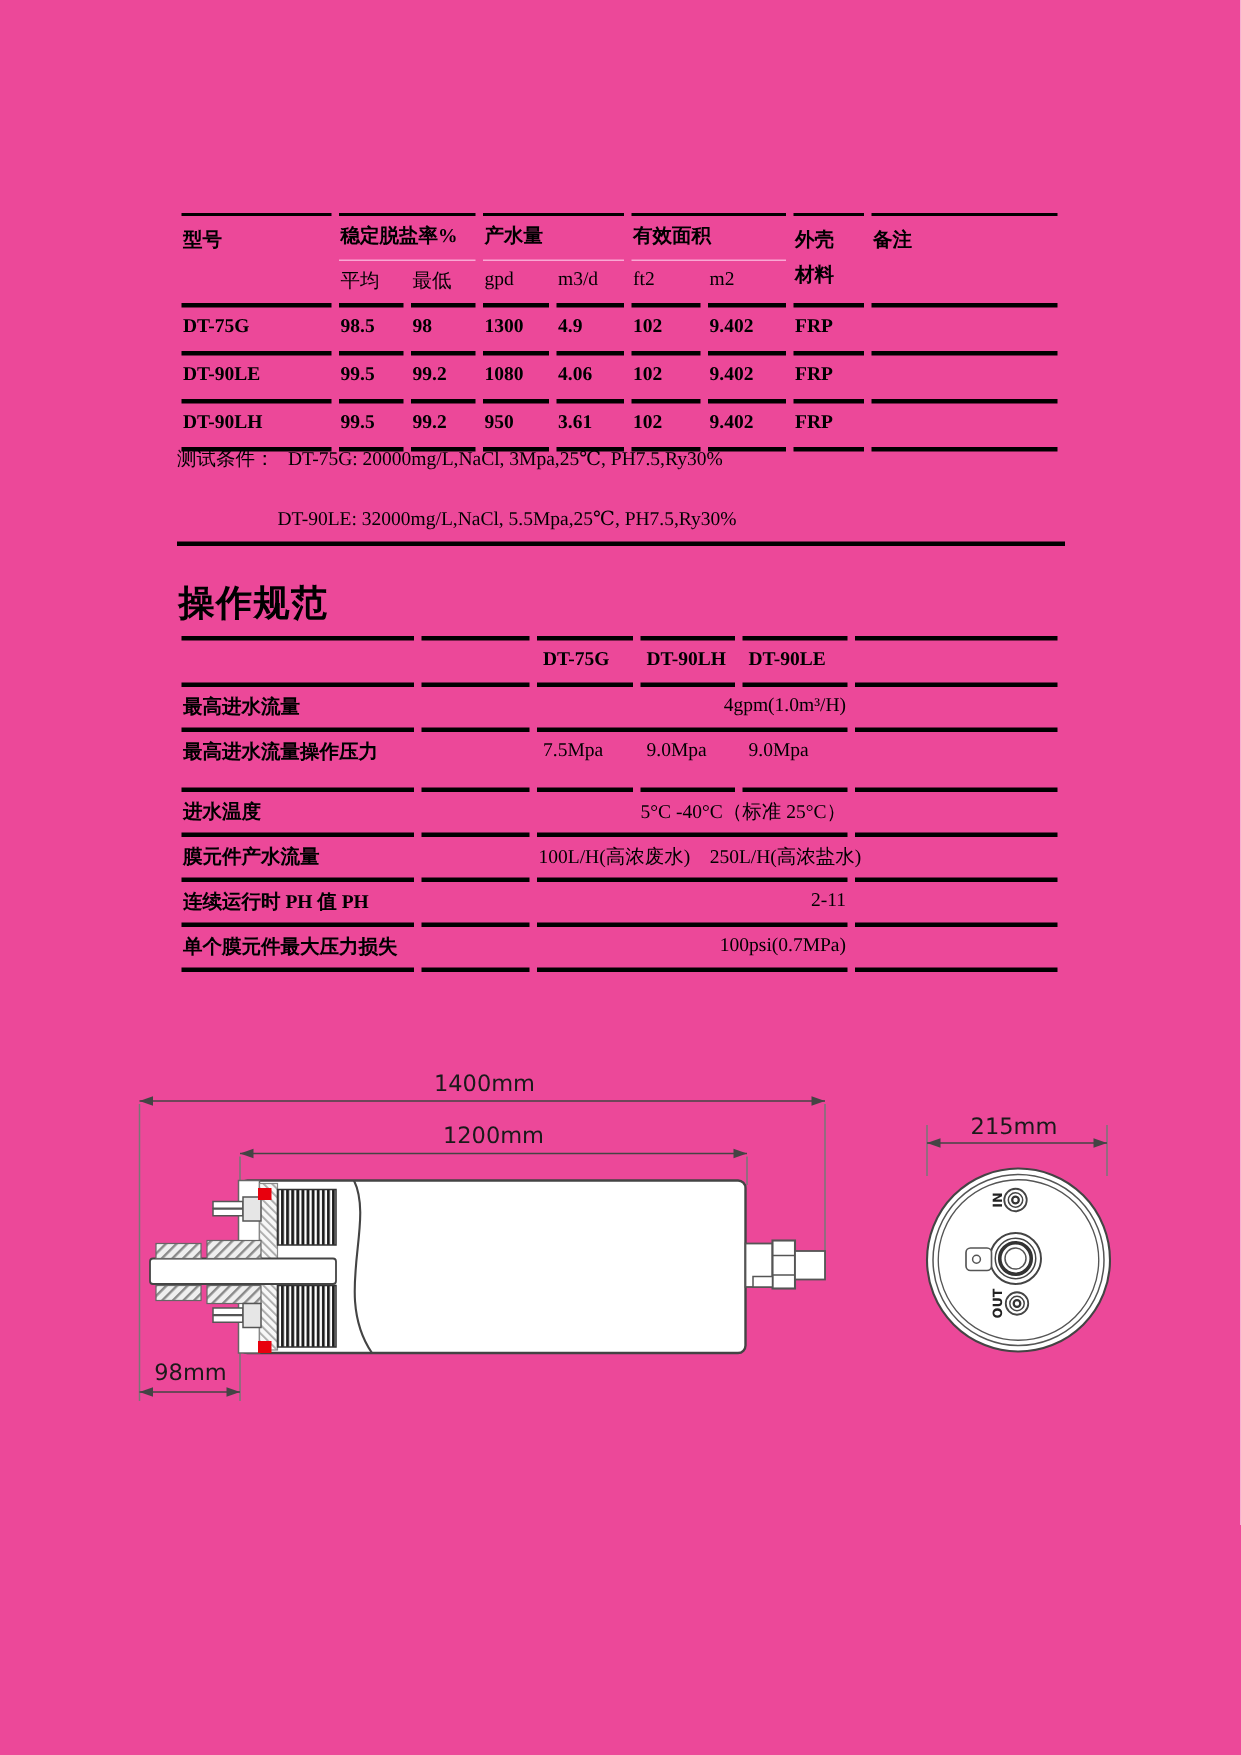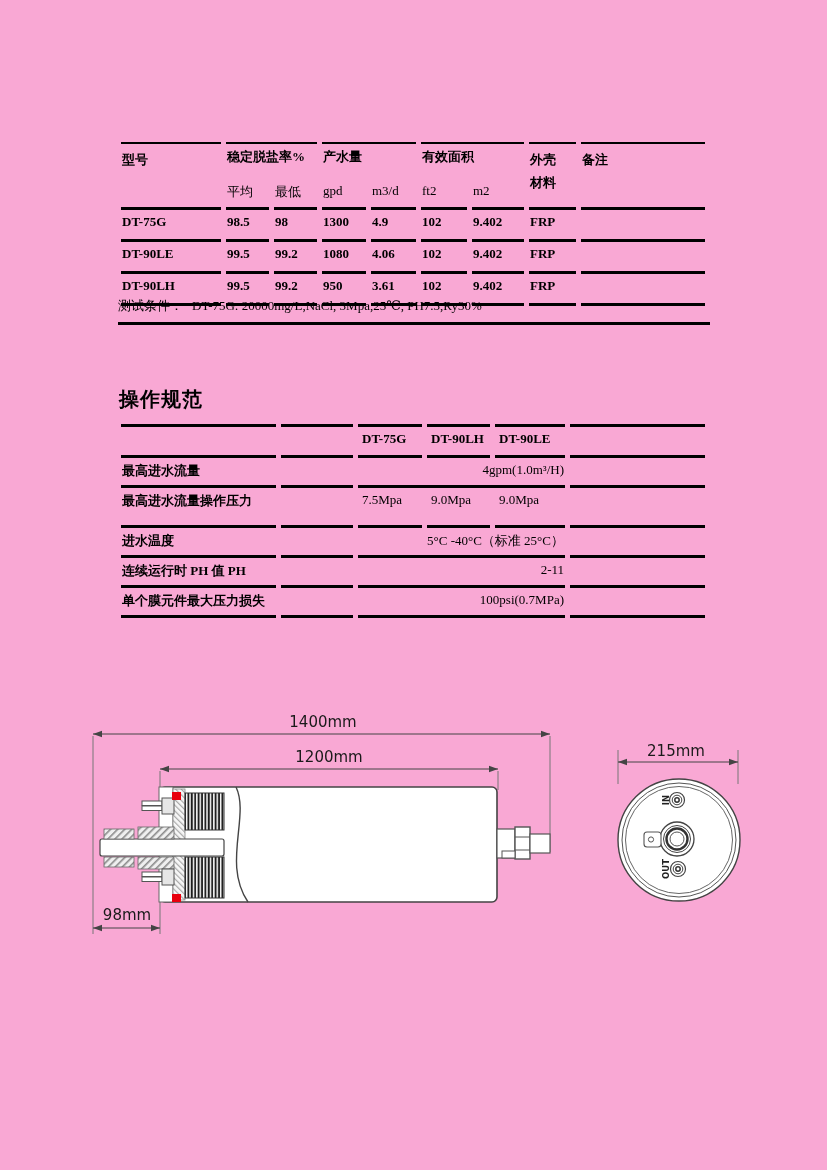--- a/index.html
+++ b/index.html
@@ -1,36 +1,36 @@
 <!DOCTYPE html>
 <html><head>
 <meta charset="utf-8">
 <style>
   html,body{margin:0;padding:0;background:#ffffff;}
   body{width:827px;height:1170px;position:relative;font-family:"Liberation Serif","DejaVu Serif",serif;color:#000;}
-  .page{position:absolute;inset:0;background:#f9a8d4;overflow:hidden;}
+  .page{position:absolute;inset:0;background:#ec4899;overflow:hidden;}
 
   
   table{border-collapse:separate;border-spacing:5px 0;table-layout:fixed;}
   td,th{padding:4px 1px 3px;vertical-align:top;font-size:13px;font-weight:normal;text-align:left;white-space:nowrap;overflow:visible;}
 
   #spec-table{position:absolute;left:116px;top:142px;width:594px;}
   #spec-table .r1 th{border-top:2px solid #000;height:22px;}
-  #spec-table .grp{border-bottom:6px solid #f9a8d4;font-weight:bold;}
+  #spec-table .grp{border-bottom:1px solid #f9a8d4;font-weight:bold;}
   #spec-table .rs{border-bottom:3px solid #000;font-weight:bold;line-height:23px;}
   #spec-table .r2 td{border-bottom:3px solid #000;height:21px;}
   #spec-table .data td{border-bottom:3px solid #000;height:22px;font-weight:bold;}
   #spec-table .data td.model{font-weight:bold;}
 
   #test-cond{position:absolute;left:118px;top:280px;width:592px;font-size:13px;border-bottom:3px solid #000;padding-bottom:7px;}
   #test-cond .tc-line{white-space:nowrap;margin-top:17px;}
   #test-cond .tc-rest{margin-left:67px;margin-top:23px;}
   #test-cond .tc-label{margin-right:9px;}
 
-  #op-heading{position:absolute;left:119px;top:386px;font-size:20px;font-weight:bold;letter-spacing:1px;}
+  #op-heading{position:absolute;left:119px;top:386px;font-size:24px;font-weight:bold;letter-spacing:1px;}
 
   #op-table{position:absolute;left:116px;top:424px;width:594px;}
   #op-table td{border-bottom:3px solid #000;height:20px;}
   #op-table .hdr td{border-top:3px solid #000;font-weight:bold;height:21px;}
   #op-table .lbl{font-weight:bold;}
   #op-table .mv{padding-left:4px;}
   #op-table .span-val{text-align:right;}
   #op-table .tall td{padding-bottom:13px;}
 
   
@@ -105,20 +105,21 @@
       <td>FRP</td>
       <td></td>
     </tr>
   </tbody>
     </table>
 
   <div id="test-cond">
     <div class="tc-line">
       <span class="tc-label">测试条件：</span><span>DT-75G: 20000mg/L,NaCl, 3Mpa,25℃, PH7.5,Ry30%</span>
     </div>
+    <div class="tc-line tc-rest">DT-90LE: 32000mg/L,NaCl, 5.5Mpa,25℃, PH7.5,Ry30%</div>
   </div>
 
   <div id="op-heading">操作规范</div>
 
   <table id="op-table">
     <colgroup>
       <col style="width:155px">
         <col style="width:72px">
         <col style="width:64px">
       <col style="width:63px">
@@ -145,20 +146,26 @@
       <td></td>
       <td class="mv">7.5Mpa</td>
       <td class="mv">9.0Mpa</td>
       <td class="mv">9.0Mpa</td>
       <td></td>
     </tr>
     <tr>
       <td class="lbl">进水温度</td>
       <td></td>
       <td class="span-val" colspan="3">5°C -40°C（标准 25°C）</td>
+      <td></td>
+    </tr>
+    <tr>
+      <td class="lbl">膜元件产水流量</td>
+      <td></td>
+      <td class="span-val" colspan="3">100L/H(高浓废水)　250L/H(高浓盐水)</td>
       <td></td>
     </tr>
     <tr>
       <td class="lbl">连续运行时 PH 值 PH</td>
       <td></td>
       <td class="span-val" colspan="3">2-11</td>
       <td></td>
     </tr>
     <tr>
       <td class="lbl">单个膜元件最大压力损失</td>

